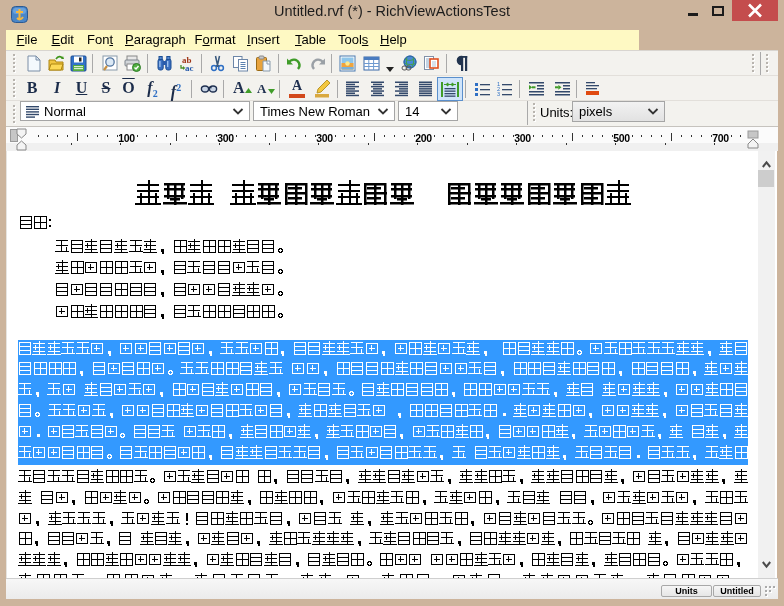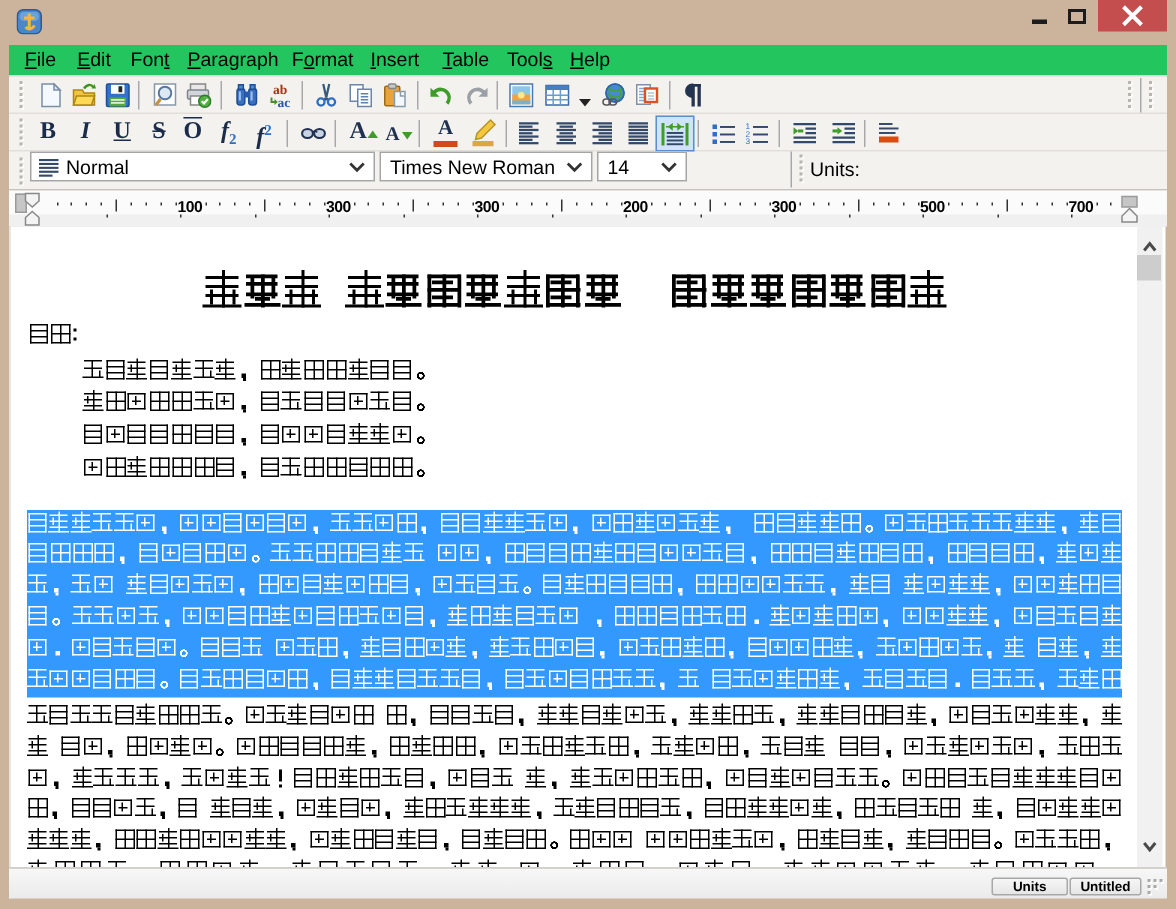--- a/index.html
+++ b/index.html
@@ -28,26 +28,27 @@
 .tk{position:absolute;width:1px;background:#333}
 .rn{position:absolute;top:132px;width:26px;font-size:10.5px;color:#000;text-align:center;letter-spacing:-0.3px}
 .sel{background:#3399ff;color:#fff}
 </style></head><body>
 <div id="w">
     <div class="ab" style="left:11px;top:6px;width:17px;height:17px"><svg width="17" height="17">
         <rect x="0.5" y="0.5" width="16" height="16" rx="4" fill="#4a86c8" stroke="#2c5a92"></rect>
         <rect x="2" y="2" width="13" height="6" rx="3" fill="#6aa2dc"></rect>
         <path d="M8.5 3v10M5 6h7M6 12c2 2 4 2 6-1" stroke="#f6b73c" stroke-width="2" fill="none"></path>
       </svg></div>
+    <div class="ab" style="left:0;top:0;width:784px;height:22px;font-size:14.5px;color:#1c1c1c;text-align:center;line-height:22px">Untitled.rvf (*) - RichViewActionsTest</div>
     <b class="ab" style="left:688px;top:12.5px;width:10px;height:3px;background:#1c1c1c"></b>
     <b class="ab" style="left:712px;top:6px;width:12px;height:10px;border:2px solid #1c1c1c"></b>
     <div class="ab" style="left:732px;top:0;width:46px;height:21px;background:#c44d4d"><svg width="46" height="21">
         <path d="M17 4.5l12 12M29 4.5l-12 12" stroke="#fff" stroke-width="2.6"></path>
       </svg></div>
-    <div class="ab" style="left:6px;top:30px;width:772px;height:20px;background:#22c55e;font-size:13px;color:#000;line-height:20px">
+    <div class="ab" style="left:6px;top:30px;width:633px;height:20px;background:#fef9c3;font-size:13px;color:#000;line-height:20px">
       <span style="position:absolute;left:10.5px;top:0"><u>F</u>ile</span>
       <span style="position:absolute;left:45.5px;top:0"><u>E</u>dit</span>
       <span style="position:absolute;left:81.0px;top:0">Fon<u>t</u></span>
       <span style="position:absolute;left:119.0px;top:0"><u>P</u>aragraph</span>
       <span style="position:absolute;left:188.5px;top:0">F<u>o</u>rmat</span>
       <span style="position:absolute;left:241.0px;top:0"><u>I</u>nsert</span>
       <span style="position:absolute;left:289.0px;top:0"><u>T</u>able</span>
       <span style="position:absolute;left:332.0px;top:0">Tool<u>s</u></span>
       <span style="position:absolute;left:374.0px;top:0"><u>H</u>elp</span>
     </div>
@@ -370,20 +371,26 @@
     </div>
     <b class="ab" style="left:527.0px;top:101px;width:1px;height:24px;background:#a9a9a9"></b>
     <div class="ab" style="left:533px;top:103px;width:4px;height:18px">
       <b style="position:absolute;left:0;top:0px;width:2px;height:2px;background:#b8b4ae;box-shadow:1px 1px 0 #fff"></b>
       <b style="position:absolute;left:0;top:4px;width:2px;height:2px;background:#b8b4ae;box-shadow:1px 1px 0 #fff"></b>
       <b style="position:absolute;left:0;top:8px;width:2px;height:2px;background:#b8b4ae;box-shadow:1px 1px 0 #fff"></b>
       <b style="position:absolute;left:0;top:12px;width:2px;height:2px;background:#b8b4ae;box-shadow:1px 1px 0 #fff"></b>
       <b style="position:absolute;left:0;top:16px;width:2px;height:2px;background:#b8b4ae;box-shadow:1px 1px 0 #fff"></b>
     </div>
     <span class="ab" style="left:540px;top:105px;font-size:13px;color:#000">Units:</span>
+    <div class="ab" style="left:572.0px;top:101px;width:93px;height:21px;background:linear-gradient(#f2f2f2,#e2e2e2);border:1px solid #a5a5a5">
+      <span style="position:absolute;left:6px;top:2px;font-size:13px;color:#000">pixels</span>
+      <svg width="12" height="8" style="position:absolute;right:5px;top:6px">
+        <path d="M1.5 1l4.5 4.5L10.5 1" fill="none" stroke="#333" stroke-width="1.8"></path>
+      </svg>
+    </div>
     <div class="ab" style="left:6px;top:127px;width:772px;height:24px;background:#fbfbfb;border-bottom:1px solid #b8b8b8">
       <div style="position:absolute;left:0;top:16px;width:772px;height:8px;background:#f0f0f0"></div>
     </div>
     <div class="ab" style="left:6px;top:0;width:772px;height:606px;pointer-events:none"></div>
     <div class="ab" style="left:6px;top:0px;width:772px">
       <b class="tk" style="left:31.5px;top:135px;height:2px"></b>
       <b class="tk" style="left:41.4px;top:135px;height:2px"></b>
       <b class="tk" style="left:51.3px;top:135px;height:2px"></b>
       <b class="tk" style="left:61.2px;top:135px;height:2px"></b>
       <b class="tk" style="left:71.1px;top:133px;height:8px"></b>

